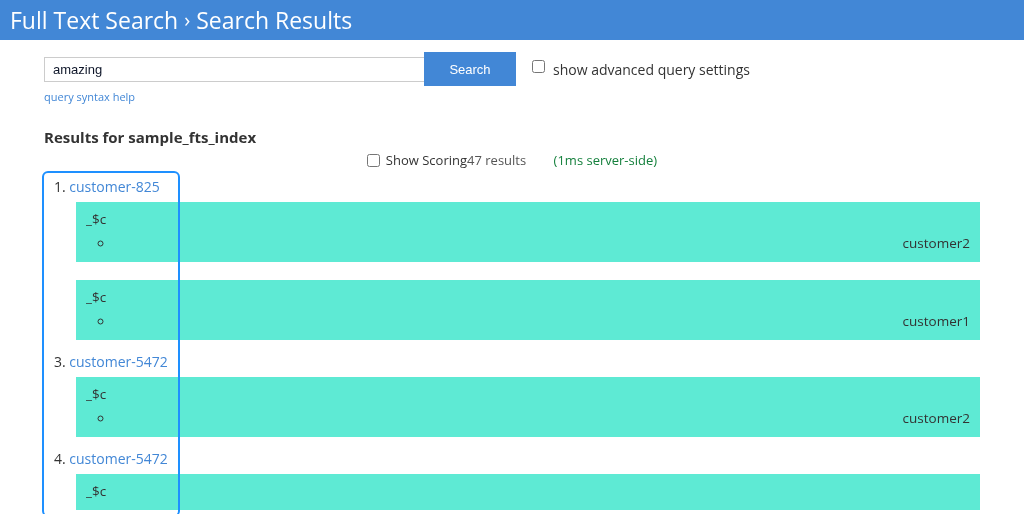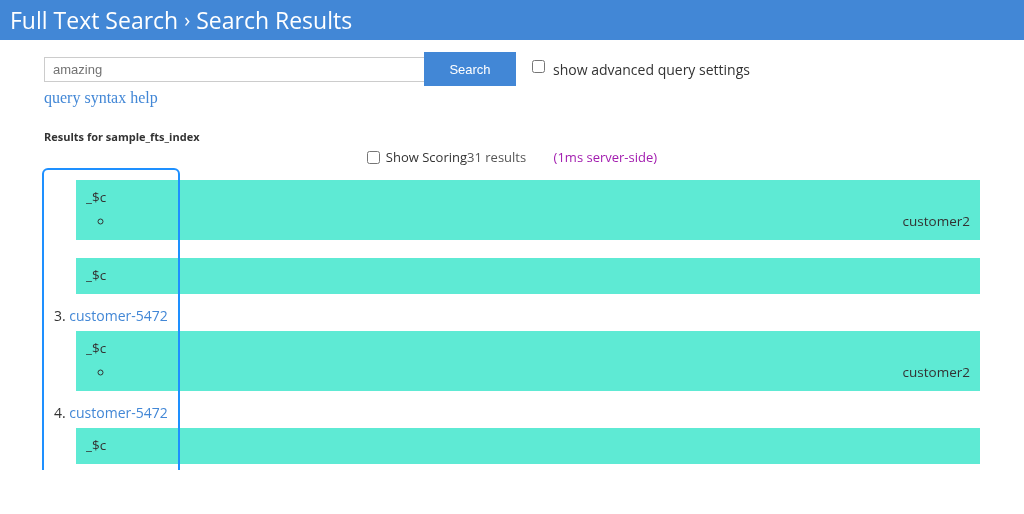--- a/index.html
+++ b/index.html
@@ -33,65 +33,64 @@
   .search-row {
     display: flex;
     align-items: center;
   }
   .search-input {
     width: 380px;
     height: 25px;
     border: 1px solid #ccc;
     padding: 3px 8px;
     font-size: 13px;
-    color: #737373;
+    color: #0f172a;
     border-right: none;
   }
   .search-btn {
     width: 92px;
     height: 34px;
     background: #4287d6;
     color: #fff;
     border: 1px solid #4287d6;
     font-size: 13px;
     cursor: pointer;
   }
   .adv-wrap {
     display: flex;
     align-items: flex-start;
     margin-left: 16px;
     font-size: 14px;
     color: #333;
   }
   .adv-wrap input { margin-right: 8px; }
   .syntax-help {
-    font-size: 16px;
+    font-size: 11px;
     color: #4287d6;
     margin-top: 3px;
     display: inline-block;
     cursor: pointer;
-    font-family: Liberation Serif, serif;
   }
   
   .results-title {
-    font-size: 11px;
+    font-size: 15px;
     font-weight: 700;
     margin-top: 22px;
   }
   .results-subrow {
     display: flex;
     align-items: center;
     justify-content: center;
     margin-top: 4px;
     font-size: 13px;
   }
   .scoring-wrap { display: flex; align-items: center; }
   .scoring-wrap input { margin-right: 6px; }
   .result-count { color: #555; }
-  .result-count .grey { color: #a21caf; margin-left: 24px; }
+  .result-count .grey { color: #15803d; margin-left: 24px; }
   
   .results {
     margin-top: 2px;
     position: relative;
   }
   .result-item {
     padding: 6px 0 0 10px;
   }
   .result-head {
     font-size: 14px;
@@ -147,41 +146,48 @@
 
   
   <div class="results-title">Results for sample_fts_index</div>
 
   <div class="results-subrow">
     <label class="scoring-wrap">
       <input type="checkbox" style="">
       <span>Show Scoring</span>
     </label>
     <span class="result-count">
-      <span>31 results</span>
+      <span>47 results</span>
       <span class="grey">(1ms server-side)</span>
     </span>
   </div>
 
   
   <div class="results">
     <div class="highlight-box"></div>
 
     <div class="result-item">
+      <div class="result-head">
+        <span class="num">1.</span>
+        <span class="link">customer-825</span>
+      </div>
       <div class="result-body">
         <div class="field">_$c</div>
         <ul>
             <li>customer2</li>
           </ul>
       </div>
     </div>
 
     <div class="result-item">
       <div class="result-body">
         <div class="field">_$c</div>
+        <ul>
+            <li>customer1</li>
+          </ul>
       </div>
     </div>
 
     <div class="result-item">
       <div class="result-head">
         <span class="num">3.</span>
         <span class="link">customer-5472</span>
       </div>
       <div class="result-body">
         <div class="field">_$c</div>

